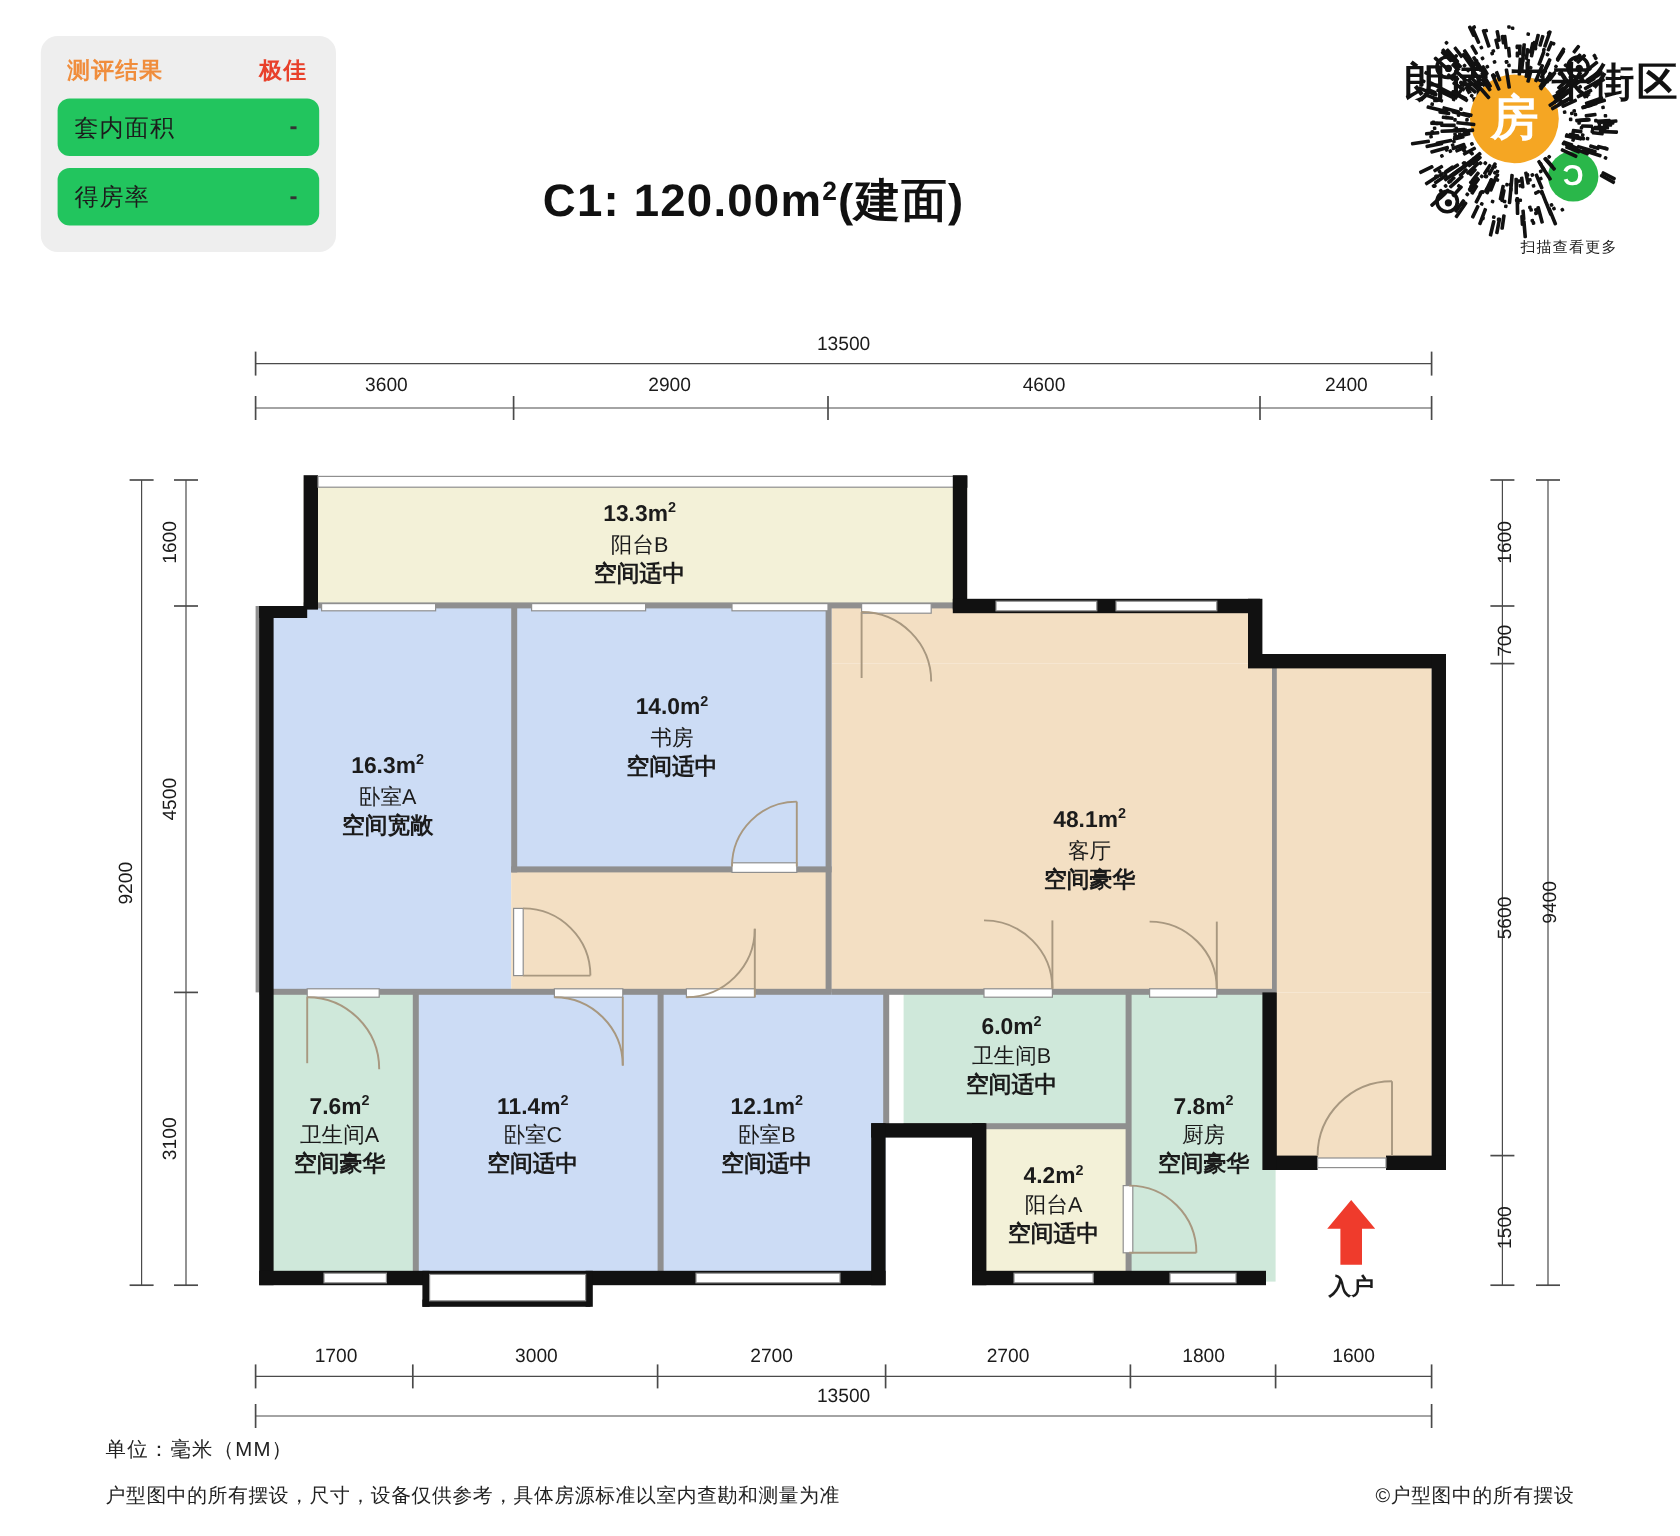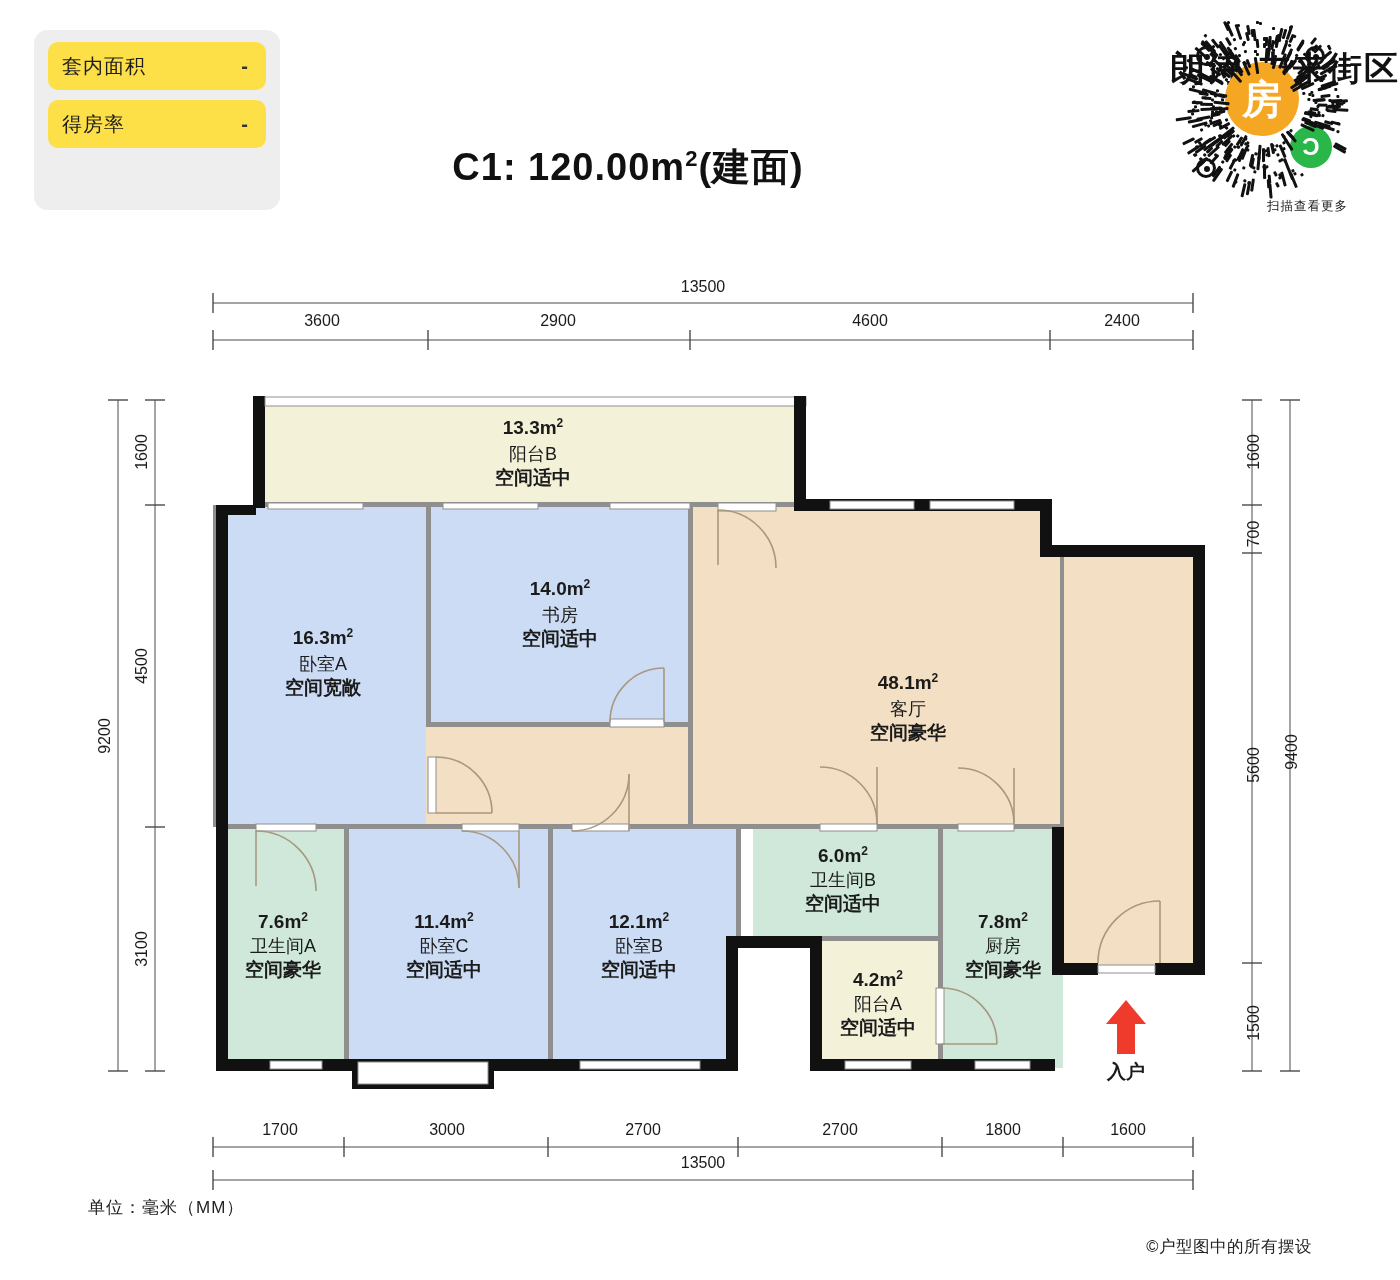--- a/index.html
+++ b/index.html
@@ -15,21 +15,21 @@
   
   .eval-card {
     position: absolute; left: 34px; top: 30px; width: 246px; height: 180px;
     background: #eeeeee; border-radius: 14px; padding: 12px 14px;
   }
   .eval-head { display:flex; justify-content:space-between; align-items:center;
     padding: 4px 10px 10px 8px; }
   .eval-head .lbl { color:#f08d3c; font-size:19px; font-weight:600; letter-spacing:1px;}
   .eval-head .val { color:#e8402a; font-size:19px; font-weight:700; letter-spacing:1px;}
   .eval-row {
-    background:#fde047; border-radius:10px; height:48px; margin-bottom:10px;
+    background:#22c55e; border-radius:10px; height:48px; margin-bottom:10px;
     display:flex; align-items:center; justify-content:space-between;
     padding: 0 18px 0 14px;
   }
   .eval-row .k { font-size:20px; color:#1c1c1c; font-weight:500; letter-spacing:1px;}
   .eval-row .v { font-size:20px; color:#333; font-weight:700; }
 
   .title-main {
     position:absolute; left:0; top:46px; width:1400px; text-align:right;
     font-size:34px; font-weight:700; color:#111; letter-spacing:2px;
   }
@@ -71,20 +71,24 @@
   .foot-copy { position:absolute; right:88px; top:1236px; font-size:16.5px; color:#222; letter-spacing:.5px;}
 
   
 </style>
 </head>
 <body>
 
 <div id="page">
 
   <div class="eval-card">
+    <div class="eval-head">
+      <span class="lbl">测评结果</span>
+      <span class="val">极佳</span>
+    </div>
     <div class="eval-row">
       <span class="k">套内面积</span>
       <span class="v">-</span>
     </div>
     <div class="eval-row">
       <span class="k">得房率</span>
       <span class="v">-</span>
     </div>
   </div>
 
@@ -811,15 +815,16 @@
       <text class="dnum" x="0" y="0" transform="translate(1259,1023) rotate(-90)">1500</text>
 
       <line class="dimln" x1="1290" y1="400" x2="1290" y2="1071"></line>
       <line class="dimtick" x1="1280" y1="400" x2="1300" y2="400"></line>
       <line class="dimtick" x1="1280" y1="1071" x2="1300" y2="1071"></line>
       <text class="dnum" x="0" y="0" transform="translate(1297,752) rotate(-90)">9400</text>
     </g>
   </svg>
 
   <div class="foot-unit">单位：毫米（MM）</div>
+  <div class="foot-note">户型图中的所有摆设，尺寸，设备仅供参考，具体房源标准以室内查勘和测量为准</div>
   <div class="foot-copy">©户型图中的所有摆设</div>
 
 </div>
 
 </body></html>

